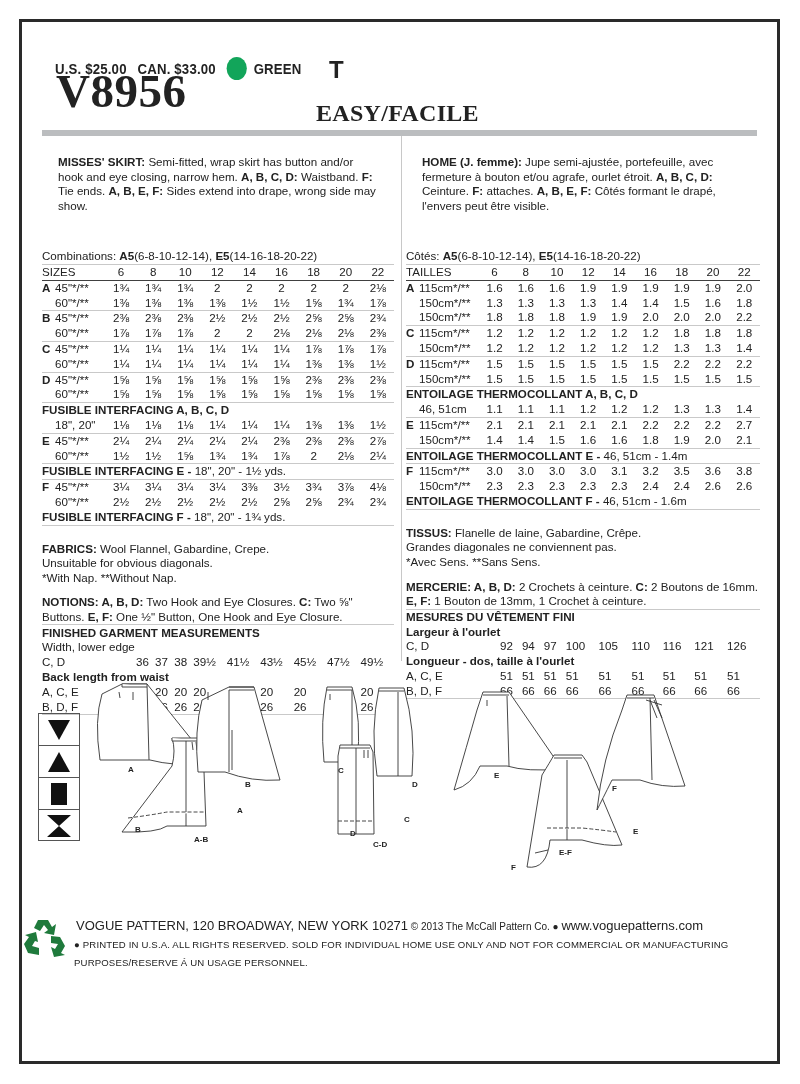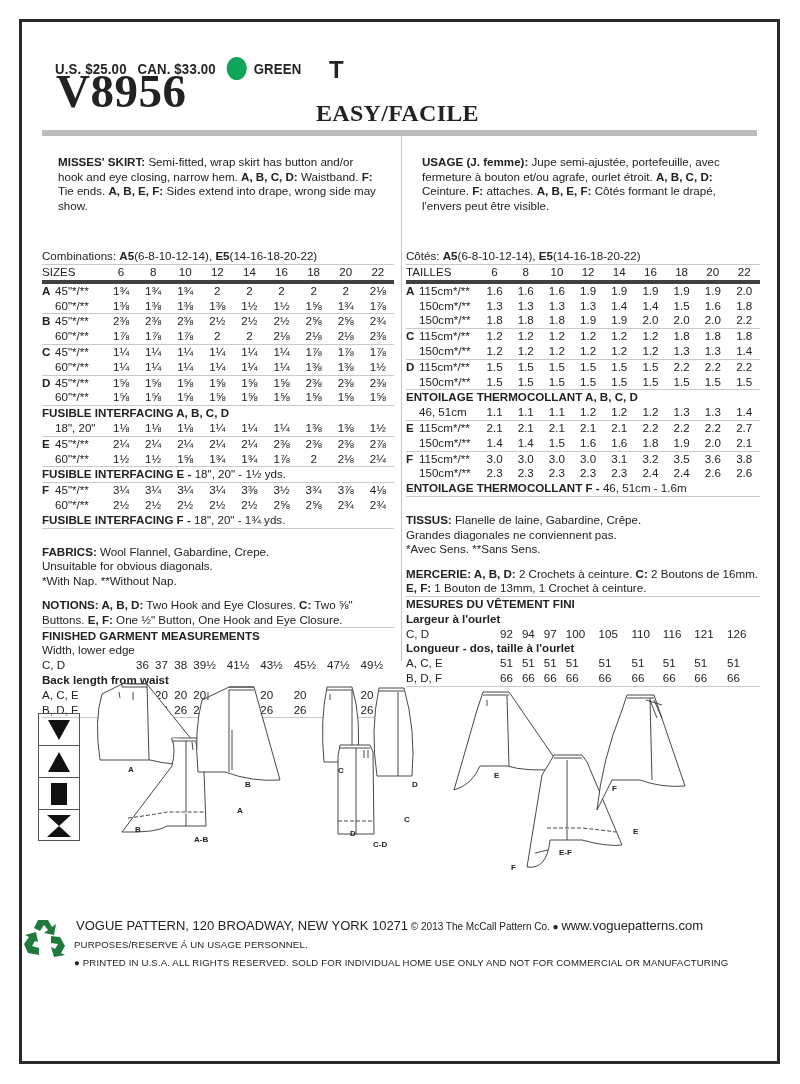--- a/index.html
+++ b/index.html
@@ -24,21 +24,21 @@
   .para { margin:16px; }
   b { font-weight:bold; }
   .gap1 { height:20px; }
   .gap2 { height:16px; }
   table { border-collapse:collapse; width:100%; font-size:11.6px; }
   td { padding:0; height:14.8px; white-space:nowrap; }
   td.lbl { width:63px; }
   .fr td.lbl { width:73px; }
   td.v { text-align:center; }
   tr.top td { border-top:1px solid #c9c9c9; }
-  tr.hdr td { border-bottom:4px solid #404040;margin-top:36px; }
+  tr.hdr td { border-bottom:1px solid #404040;margin-top:36px; }
   .letter { font-weight:bold; display:inline-block; width:13px; }
   .indent { display:inline-block; width:13px; }
   .measure td.lbl { width:94px;margin-top:23px; }
   .measure td.v { text-align:left; }
 
   .diag { left:22px; top:670px; width:752px; height:230px; }
   .symbox { left:38px; top:713px; width:40px; height:126px; border:1px solid #555; }
   .symbox div { height:31px; border-bottom:1px solid #555; display:flex; align-items:center; justify-content:center; }
   .symbox div:last-child { border-bottom:none; }
 
@@ -302,21 +302,21 @@
           <td class="v">26</td>
         </tr>
         <tr class="top">
           <td colspan="10" style="height:0"></td>
         </tr>
       </tbody>
     </table>
   </div>
 
 <div class="col fr" id="col-fr">
-    <p class="para"><b>USAGE (J. femme):</b><span> Jupe semi-ajustée, portefeuille, avec fermeture à bouton et/ou agrafe, ourlet étroit. </span><b>A, B, C, D:</b><span> Ceinture. </span><b>F:</b><span> attaches. </span><b>A, B, E, F:</b><span> Côtés formant le drapé, l'envers peut être visible.</span></p>
+    <p class="para"><b>HOME (J. femme):</b><span> Jupe semi-ajustée, portefeuille, avec fermeture à bouton et/ou agrafe, ourlet étroit. </span><b>A, B, C, D:</b><span> Ceinture. </span><b>F:</b><span> attaches. </span><b>A, B, E, F:</b><span> Côtés formant le drapé, l'envers peut être visible.</span></p>
     <div class="gap1"></div>
     <div><span>Côtés: </span><b>A5</b><span>(6-8-10-12-14), </span><b>E5</b><span>(14-16-18-20-22)</span></div>
     <table>
       <tbody>
         <tr class="top hdr">
           <td class="lbl">TAILLES</td>
           <td class="v">6</td>
           <td class="v">8</td>
           <td class="v">10</td>
           <td class="v">12</td>
@@ -441,20 +441,23 @@
           <td class="lbl"><span class="indent"></span><span>150cm*/**</span></td>
           <td class="v">1.4</td>
           <td class="v">1.4</td>
           <td class="v">1.5</td>
           <td class="v">1.6</td>
           <td class="v">1.6</td>
           <td class="v">1.8</td>
           <td class="v">1.9</td>
           <td class="v">2.0</td>
           <td class="v">2.1</td>
+        </tr>
+        <tr class="top">
+          <td colspan="10"><b>ENTOILAGE THERMOCOLLANT E - </b><span>46, 51cm - 1.4m</span></td>
         </tr>
         <tr class="top">
           <td class="lbl"><span class="letter">F</span><span>115cm*/**</span></td>
           <td class="v">3.0</td>
           <td class="v">3.0</td>
           <td class="v">3.0</td>
           <td class="v">3.0</td>
           <td class="v">3.1</td>
           <td class="v">3.2</td>
           <td class="v">3.5</td>
@@ -656,15 +659,15 @@
   <g id="rc" fill="#1f7a3c">
     <polygon points="14,3 24,3 28,10 32,7 30,18 20,16 24,13 20,8 16,14 10,11"></polygon>
     <polygon points="36,20 41,29 37,36 41,38 30,40 27,30 31,32 34,27 27,26 27,19"></polygon>
     <polygon points="4,36 0,27 5,20 1,18 12,15 14,25 11,24 8,29 15,31 15,38"></polygon>
   </g>
 </svg>
 <div class="abs foot1">
   <span>VOGUE PATTERN, 120 BROADWAY, NEW YORK 10271</span><span class="sm"> © 2013 The McCall Pattern Co. ● </span><span>www.voguepatterns.com</span>
 </div>
 <div class="abs foot2">
+  <div>●  PRINTED IN U.S.A. ALL RIGHTS RESERVED. SOLD FOR INDIVIDUAL HOME USE ONLY AND NOT FOR COMMERCIAL OR MANUFACTURING</div>
   <div>PURPOSES/RESERVE Á UN USAGE PERSONNEL.</div>
-  <div>●  PRINTED IN U.S.A. ALL RIGHTS RESERVED. SOLD FOR INDIVIDUAL HOME USE ONLY AND NOT FOR COMMERCIAL OR MANUFACTURING</div>
 </div>
 
 </body></html>

